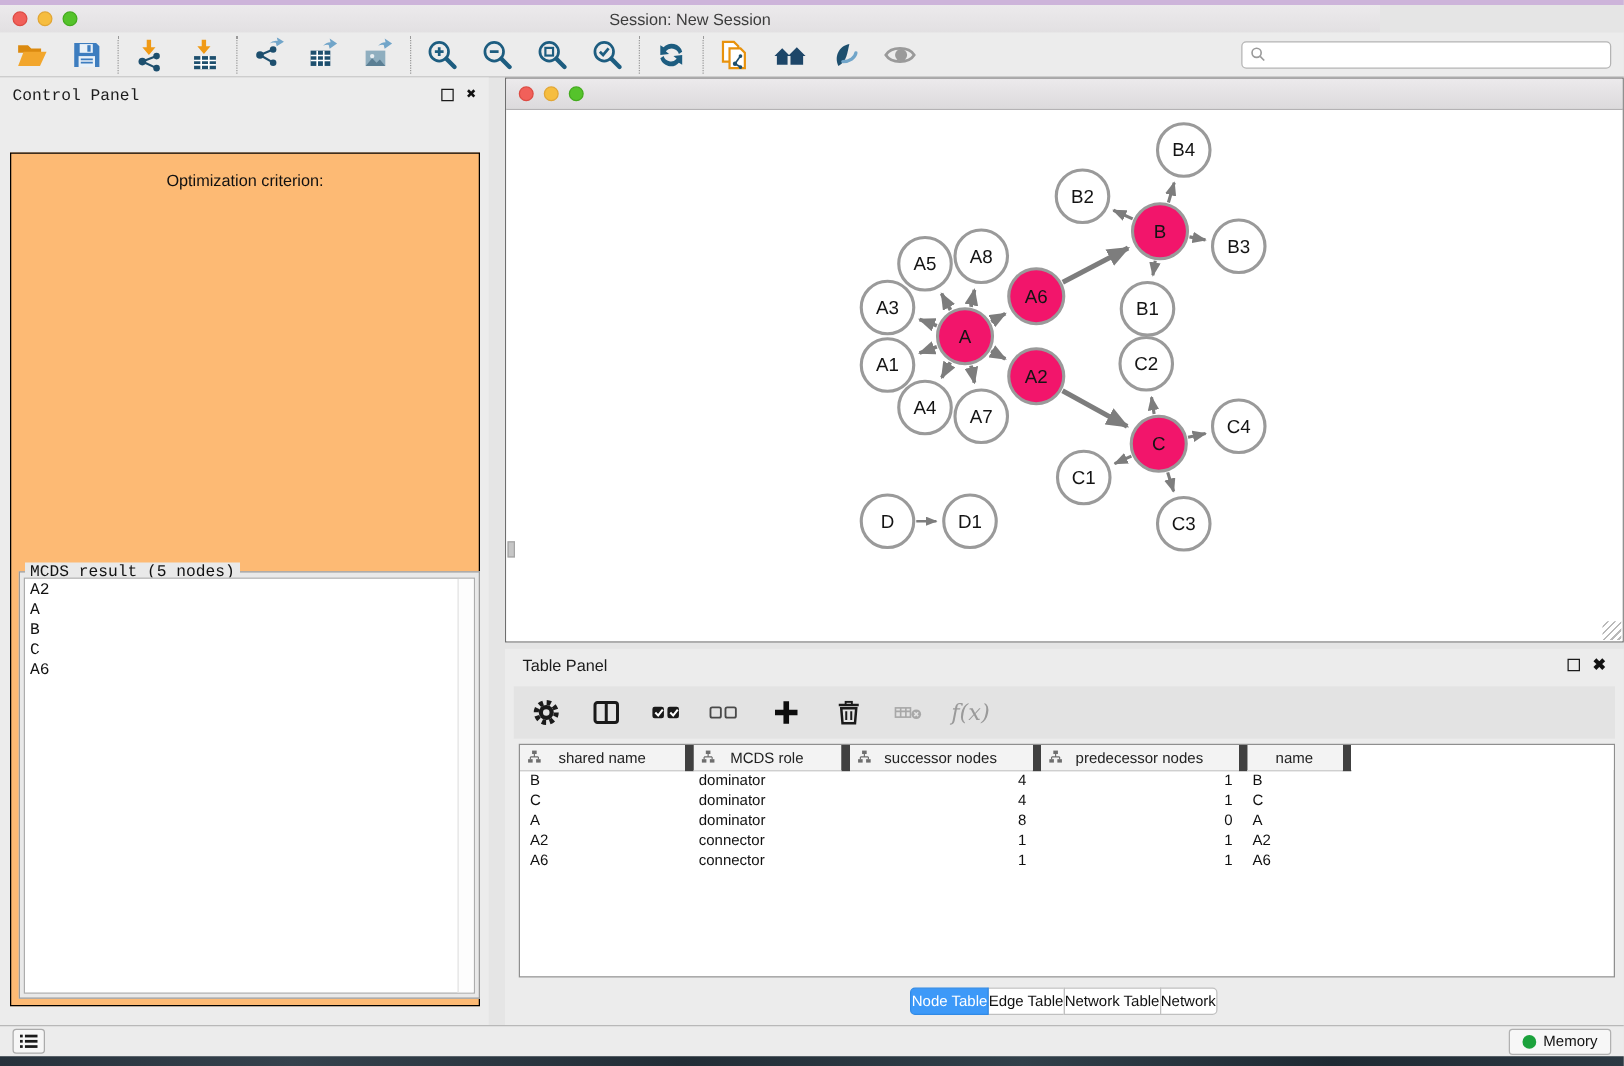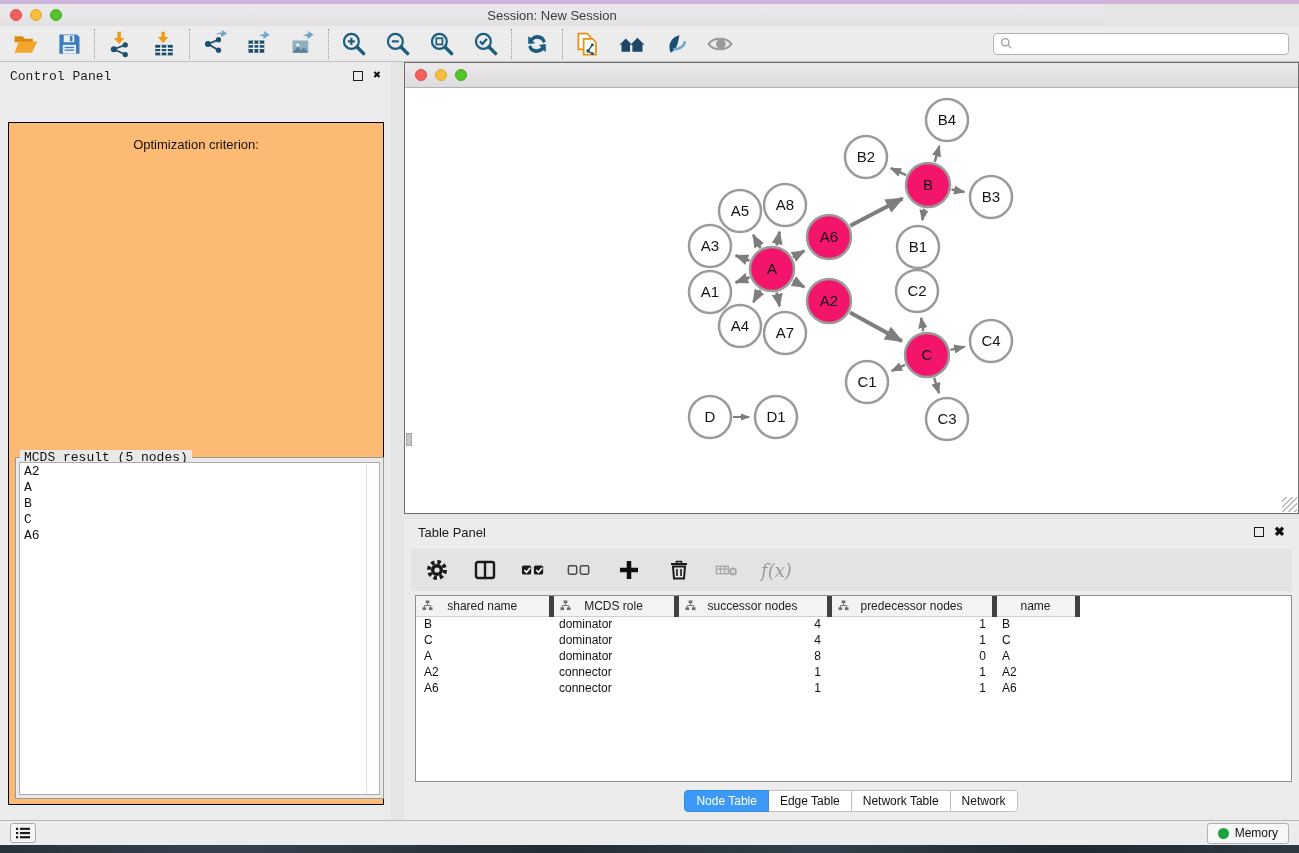--- a/index.html
+++ b/index.html
@@ -86,30 +86,30 @@
   #table-panel { left:404px; top:519px; width:895px; height:301px; background:#ececec; }
   #tp-head { height:26px; display:flex; align-items:center; padding:0 14px; }
   #tp-toolbar { position:absolute; left:7px; right:7px; top:30px; height:42px; background:#e3e3e3;
     display:flex; align-items:center; padding:0 14px; gap:0; }
   .tpi { width:34px; height:30px; display:flex; align-items:center; justify-content:flex-start; }
   .tpi svg { width:24px; height:24px; }
   .fx { font-family:"DejaVu Serif", serif; font-style:italic; font-size:18px; color:#9a9a9a; }
   #tp-table-wrap { position:absolute; left:11px; right:7px; top:76px; bottom:38px;
     background:#fff; border:1px solid #8f8f8f; overflow:hidden; }
   table { border-collapse:collapse; width:100%; table-layout:fixed; }
-  th { height:20px; background:#f3f3f3; border-right:5px solid #404040;
+  th { height:20px; background:#f3f3f3; border-right:7px solid #404040;
     border-bottom:1px solid #cfcfcf; font-size:12px; font-weight:normal; color:#222;
     position:relative; text-align:center; }
   th .hicon { position:absolute; left:6px; top:4px; }
   th:last-child { border-right:1px solid #d4d4d4; }
   th.filler { border-right:none; background:#fff; border-bottom:none; }
   td { height:16px; font-size:12px; color:#111; padding:0 8px; white-space:nowrap; }
   td.num { text-align:right; }
   #tp-tabs { position:absolute; bottom:8px; width:100%; display:flex; justify-content:center; }
-  .seg-tab.sm { font-size:12px; padding:3px 11px; }
+  .seg-tab.sm { font-size:12px; padding:3px 0; }
 
   
   #status-bar { left:0; top:820px; width:1299px; height:25px; background:#ececec;
     border-top:1px solid #b8b8b8; display:flex; align-items:center; padding:0 10px; }
   #list-btn { width:26px; height:20px; background:#f6f6f6; border:1px solid #ababab;
     border-radius:3px; display:flex; align-items:center; justify-content:center; }
   #memory-btn { margin-left:auto; height:21px; background:#f7f7f7; border:1px solid #b1b1b1;
     border-radius:3px; display:flex; align-items:center; gap:6px; padding:0 10px; }
   #memory-dot { width:11px; height:11px; border-radius:50%; background:#1ba23c; }
   #memory-label { font-size:12px; color:#111; }

